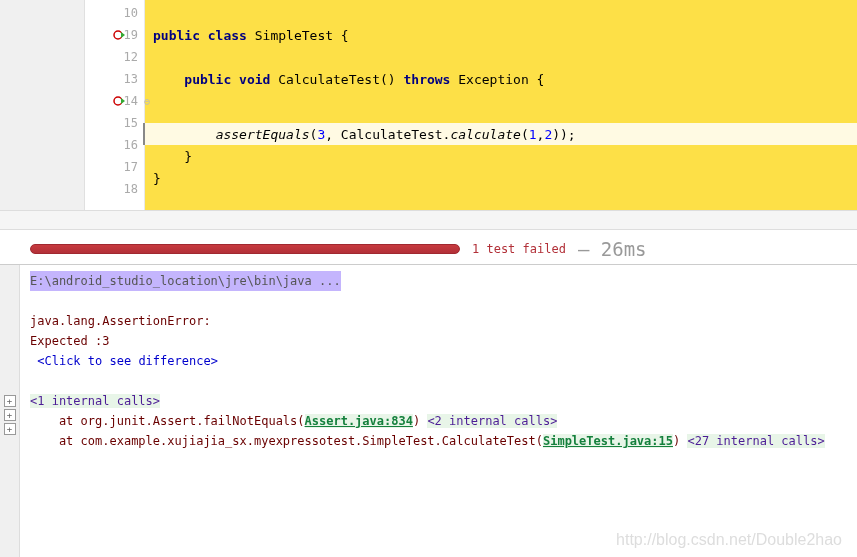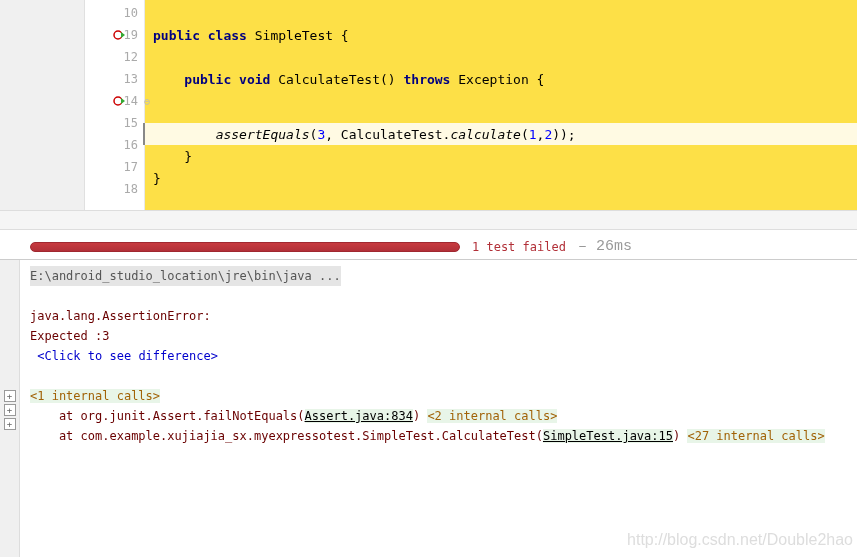--- a/index.html
+++ b/index.html
@@ -22,35 +22,35 @@
     .anno { color: #808000; }
     .method { font-style: italic; }
     .num { color: #0000ff; }
     .plain { color: #000; }
     
     .separator { height: 20px; background: #f5f5f5; border-top: 1px solid #ddd; border-bottom: 1px solid #ddd; }
     
     .test-result { padding: 8px 30px 4px 30px; display: flex; align-items: center; gap: 12px; }
     .progress-bar { flex: 0 0 430px; height: 10px; background: linear-gradient(to bottom, #c73a3f, #b23038); border-radius: 5px; border: 1px solid #a02830; }
     .test-status { color: #b23038; font-size: 12px; }
-    .test-time { color: #999; font-size: 15px; font-family: Liberation Mono, monospace; }
+    .test-time { color: #999; font-size: 19px; }
     
     .output-panel { border-top: 1px solid #ccc; height: 300px; display: flex; background: #fff; }
     .output-gutter { width: 20px; background: #f0f0f0; border-right: 1px solid #ddd; padding-top: 6px; }
     .expand-btn { width: 12px; height: 12px; margin: 2px auto; border: 1px solid #999; background: #fff; font-size: 9px; line-height: 10px; text-align: center; color: #666; cursor: pointer; }
     .output-content { flex: 1; padding: 6px 10px; font-size: 12px; line-height: 20px; }
     .out-line { white-space: pre; }
-    .out-cmd { background: #e5e5e5; color: #555; display: inline-block; }
+    .out-cmd { background: #c4b5fd; color: #555; display: inline-block; }
     .out-err { color: #6a0000; }
     .out-link { color: #0000cc; cursor: pointer; }
-    .out-file-link { color: #000000; text-decoration: underline; cursor: pointer; background: #e8f5e8; }
-    .out-internal { background: #e8f5e8; color: #a16207; }
+    .out-file-link { color: #15803d; text-decoration: underline; cursor: pointer; background: #e8f5e8; font-weight: bold; }
+    .out-internal { background: #e8f5e8; color: #4c1d95; }
     .gutter-spacer-lg { height: 122px; }
     
-    .watermark { position: absolute; bottom: 8px; right: 4px; color: #ddd; font-size: 16px; font-family: sans-serif; }
+    .watermark { position: absolute; bottom: 8px; right: 15px; color: #ddd; font-size: 16px; font-family: sans-serif; }
   </style>
 </head>
 <body>
 
 <div class="editor-area">
   <div class="left-gutter"></div>
   <div class="line-numbers">
     <div class="line-num-row">
         <span>10</span>
       </div>

